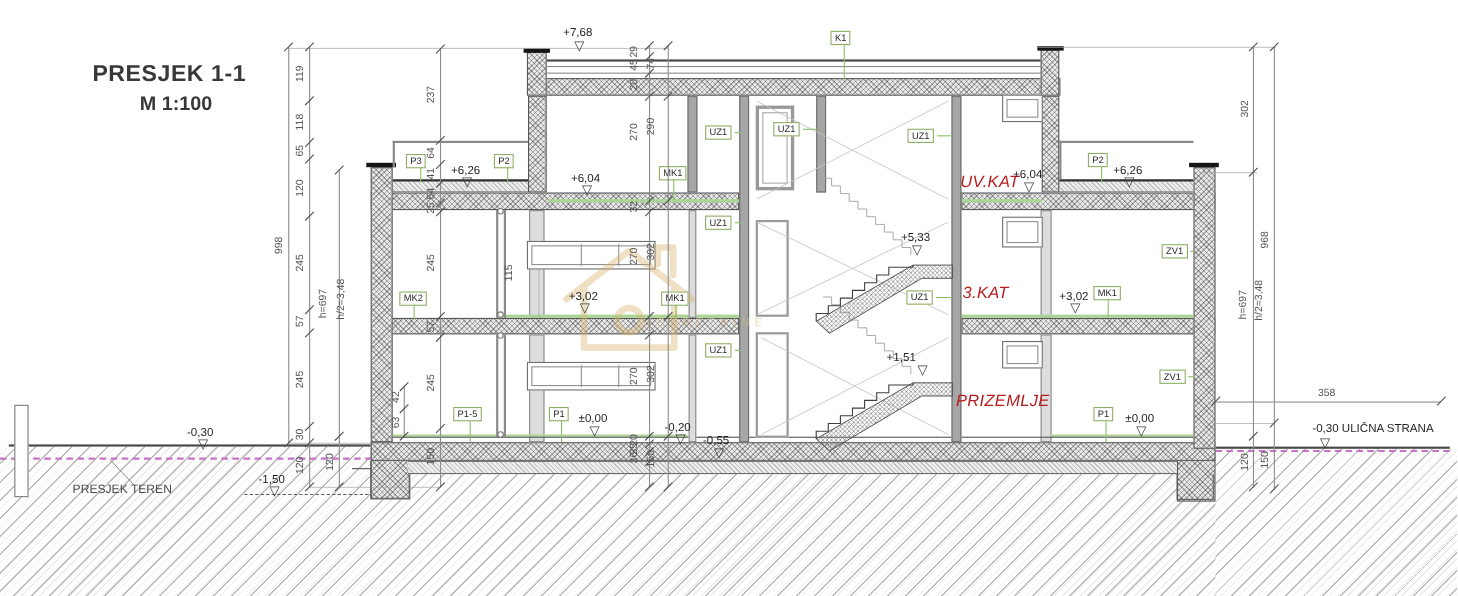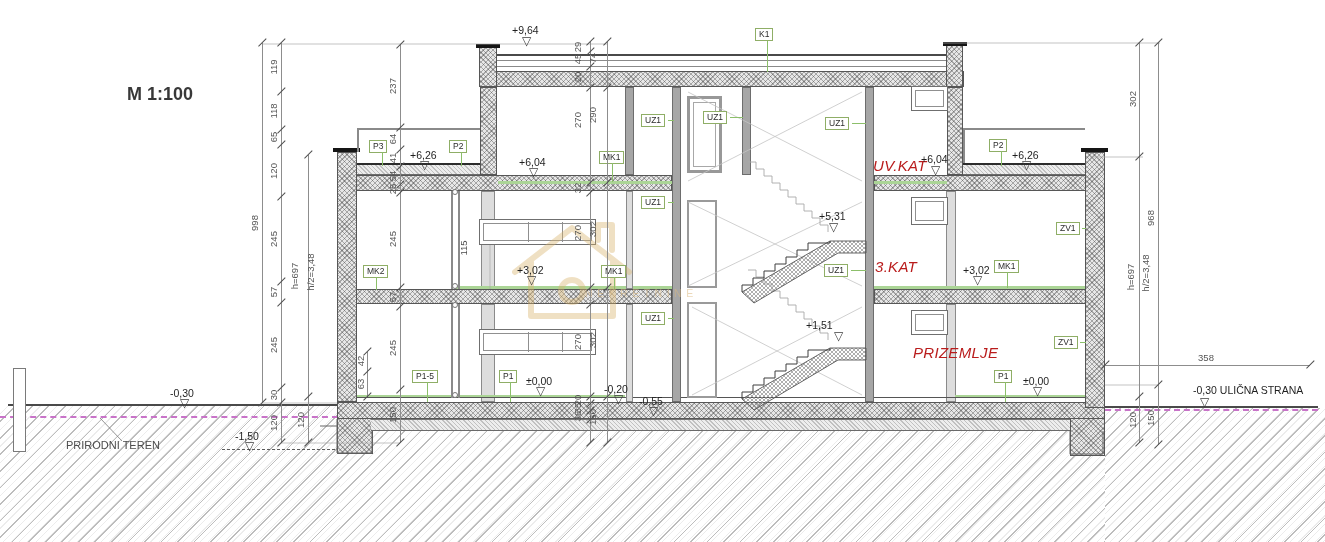--- a/index.html
+++ b/index.html
@@ -183,36 +183,37 @@
 
     <g stroke="#d9b36c" stroke-width="6" opacity="0.40" fill="none" stroke-linecap="round" stroke-linejoin="round">
       <path d="M515,272 L572,228 L629,272"></path>
       <path d="M531,262 V316 H613 V262"></path>
       <path d="M598,240 V225 H612 V250"></path>
       <circle cx="572" cy="291" r="11"></circle>
     </g>
   </svg>
 
   <div id="overlay" class="a" style="left:0;top:0;width:1325px;height:542px">
+    <div class="a title1" style="left:84px;top:56px">PRESJEK 1-1</div>
     <div class="a title2" style="left:127px;top:84px">M 1:100</div>
     <div class="a wm-sub" style="left:585px;top:287px">NEKRETNINE</div>
   <div class="a floorname" style="left: 873px; top: 157px;">UV.KAT</div>
       <div class="a floorname" style="left: 875px; top: 258px;">3.KAT</div>
-      <div class="a floorname" style="left: 869px; top: 344px; margin-left: 44px;">PRIZEMLJE</div>
-      <div class="a lvl" style="left: 512px; top: 24px;">+9,64</div>
+      <div class="a floorname" style="left: 869px; top: 356px;">PRIZEMLJE</div>
+      <div class="a lvl" style="left: 512px; top: 24px;">+7,68</div>
       <div class="a tri" style="left: 522px; top: 36px;">▽</div>
       <div class="a lvl" style="left: 410px; top: 149px;">+6,26</div>
       <div class="a tri" style="left: 420px; top: 160px;">▽</div>
       <div class="a lvl" style="left: 519px; top: 156px;">+6,04</div>
       <div class="a tri" style="left: 529px; top: 167px;">▽</div>
       <div class="a lvl" style="left: 921px; top: 153px;">+6,04</div>
       <div class="a tri" style="left: 931px; top: 165px;">▽</div>
       <div class="a lvl" style="left: 1012px; top: 149px;">+6,26</div>
       <div class="a tri" style="left: 1022px; top: 160px;">▽</div>
-      <div class="a lvl" style="left: 819px; top: 210px;">+5,31</div>
+      <div class="a lvl" style="left: 819px; top: 210px;">+5,33</div>
       <div class="a tri" style="left: 829px; top: 222px;">▽</div>
       <div class="a lvl" style="left: 517px; top: 264px;">+3,02</div>
       <div class="a tri" style="left: 527px; top: 275px;">▽</div>
       <div class="a lvl" style="left: 963px; top: 264px;">+3,02</div>
       <div class="a tri" style="left: 973px; top: 275px;">▽</div>
       <div class="a lvl" style="left: 806px; top: 319px;">+1,51</div>
       <div class="a tri" style="left: 834px; top: 331px;">▽</div>
       <div class="a lvl" style="left: 526px; top: 375px;">±0,00</div>
       <div class="a tri" style="left: 536px; top: 386px;">▽</div>
       <div class="a lvl" style="left: 1023px; top: 375px;">±0,00</div>
@@ -370,16 +371,16 @@
       <div class="a chainline" style="left: 1157.5px; top: 43px; width: 1.1px; height: 402px;"></div>
       <div class="a tick" style="left: 1152.5px; top: 42.3px;"></div>
       <div class="a tick" style="left: 1152.5px; top: 384.3px;"></div>
       <div class="a tick" style="left: 1152.5px; top: 444.3px;"></div>
       <div class="a dim rot" style="left: 1150px; top: 218px;">968</div>
       <div class="a dim rot" style="left: 1150px; top: 418px;">150</div>
       <div class="a chainline" style="left: 1105px; top: 364.5px; width: 205px; height: 1.1px;"></div>
       <div class="a tick" style="left: 1099.5px; top: 364.3px;"></div>
       <div class="a tick" style="left: 1304.5px; top: 364.3px;"></div>
       <div class="a dim hcen" style="left: 1206px; top: 352px;">358</div>
-      <div class="a note" style="left: 66px; top: 439px; font-size: 11px;">PRIRODNI TEREN</div>
+      <div class="a note" style="left: 66px; top: 439px; font-size: 11px;">PRESJEK TEREN</div>
       <div class="a note rot" style="left: 463px; top: 248px; font-size: 9.5px;">115</div>
     </div>
 </div>
 
 </body></html>

